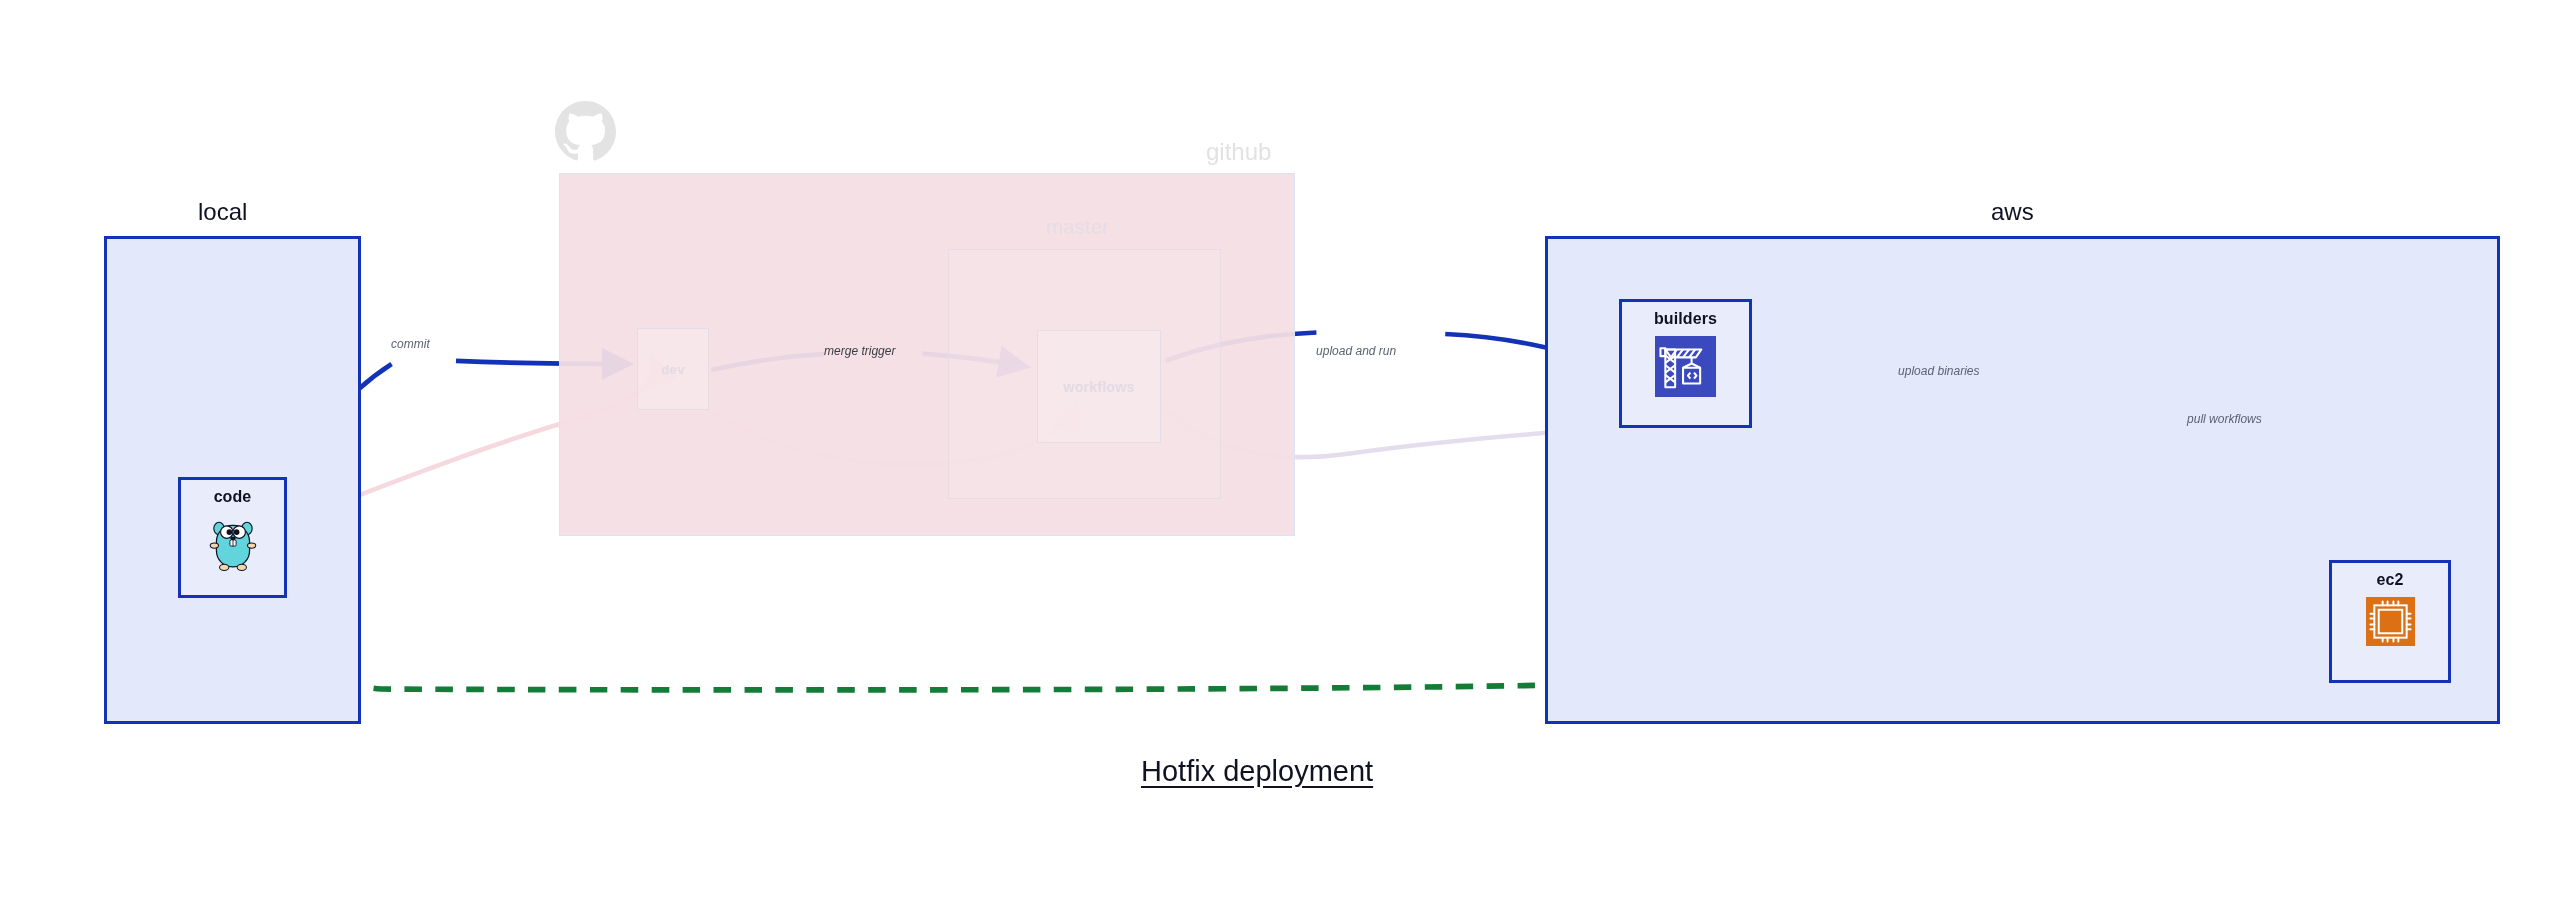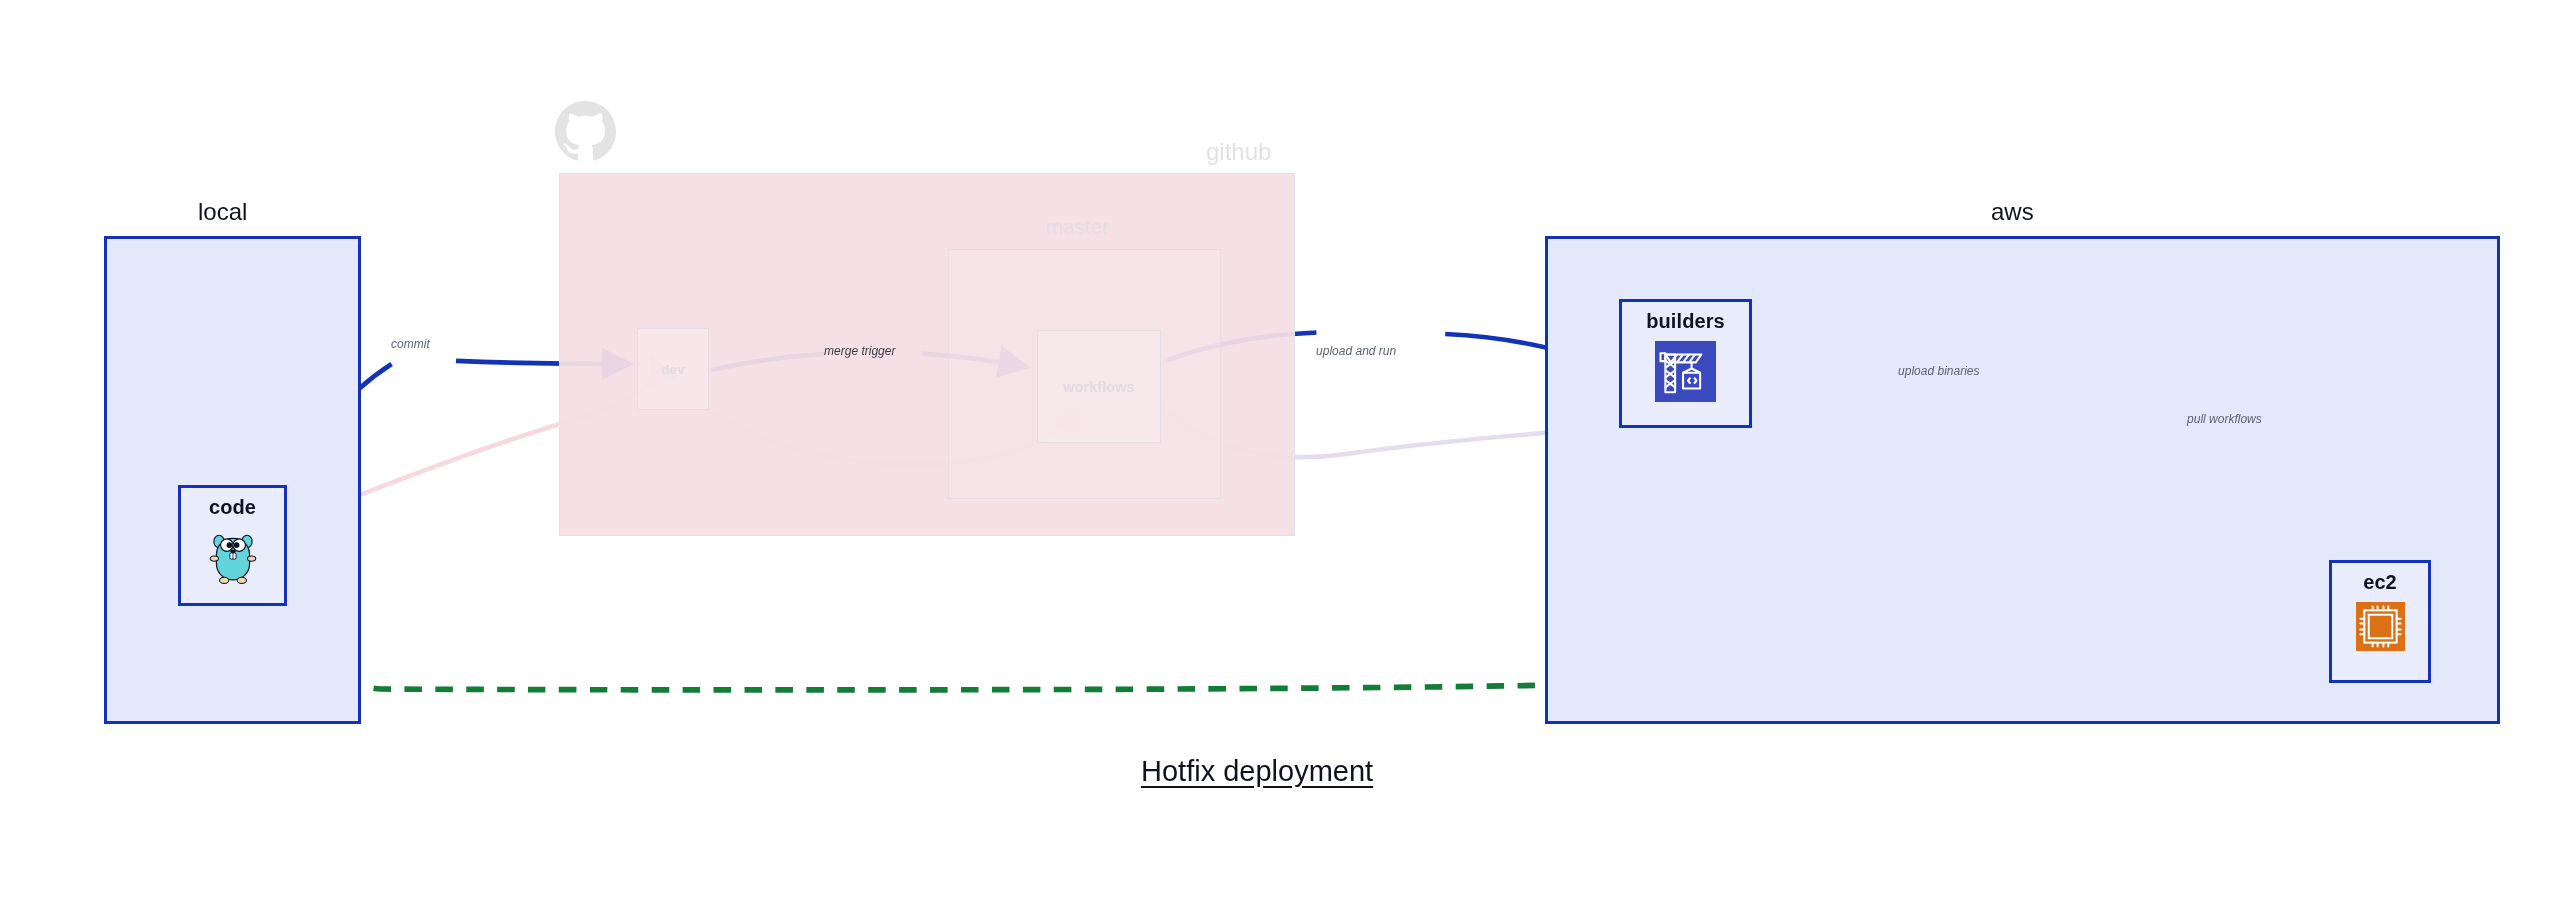--- a/index.html
+++ b/index.html
@@ -31,21 +31,21 @@
   .group-title.faded{color:#E2E2E2;}
 
   
   .node{
     position:absolute;box-sizing:border-box;
     background:#E9EDFB;
     border:3.1px solid #1232B8;
     display:flex;flex-direction:column;align-items:center;
   }
   .node-label{
-    font-size:20px;font-weight:bold;color:#101223;
+    font-size:16px;font-weight:bold;color:#101223;
     margin-top:8.2px;letter-spacing:0.1px;
     font-family:"Liberation Sans", sans-serif;
   }
   .node-icon{margin-top:8.2px;}
 
   
   .node.faded{
     background:rgba(255,255,255,0.20);
     border:1.5px solid #E6DCE6;
   }
@@ -150,21 +150,21 @@
     <div class="node-label" style="margin:0;font-size:13.4px;">dev</div>
   </div>
 
   <div class="node faded" style="left:1037px;top:330px;width:124px;height:113px;justify-content:center;">
     <div class="node-label" style="margin:0;font-size:14.4px;">workflows</div>
   </div>
 
   <div class="group group-local" style="left:104px;top:236px;width:257px;height:488px;"></div>
   <div class="group-title" style="left:198px;top:198px;text-align:right;">local</div>
 
-  <div class="node" style="left:178px;top:477px;width:109px;height:121px;margin-top:8px;">
+  <div class="node" style="left:178px;top:477px;width:109px;height:121px;">
     <div class="node-label">code</div>
     <div class="node-icon">
       <svg width="52" height="58" viewBox="0 0 100 112">
 
         <ellipse cx="23" cy="28" rx="10" ry="12" fill="#62D4DC" stroke="#101223" stroke-width="2.2"></ellipse>
         <ellipse cx="77" cy="28" rx="10" ry="12" fill="#62D4DC" stroke="#101223" stroke-width="2.2"></ellipse>
 
         <rect x="18" y="22" width="64" height="80" rx="31" fill="#62D4DC" stroke="#101223" stroke-width="2.4"></rect>
 
         <ellipse cx="14" cy="61" rx="8" ry="5" fill="#F2D7AC" stroke="#101223" stroke-width="2"></ellipse>
@@ -208,21 +208,21 @@
 
           <rect x="46" y="52" width="28" height="26"></rect>
           <path d="M58 60 L54 65 L58 70 M64 60 L68 65 L64 70"></path>
         </g>
       </svg>
     </div>
   </div>
   <div class="edge-label on-blue" style="left:1896px;top:354px;margin-top:10px;">upload binaries</div>
 
 
-  <div class="node" style="left:2329px;top:560px;width:102px;height:123px;">
+  <div class="node" style="left:2329px;top:560px;width:122px;height:123px;">
     <div class="node-label">ec2</div>
     <div class="node-icon">
       <svg width="49" height="49" viewBox="0 0 100 100">
         <rect x="0" y="0" width="100" height="100" fill="#DC7015"></rect>
         <g stroke="#ffffff" stroke-width="4" fill="none" stroke-linecap="round">
           <rect x="26" y="26" width="48" height="48"></rect>
           <rect x="17" y="17" width="66" height="66"></rect>
           <path d="M34 17 L34 9 M44 17 L44 9 M56 17 L56 9 M66 17 L66 9"></path>
           <path d="M34 83 L34 91 M44 83 L44 91 M56 83 L56 91 M66 83 L66 91"></path>
           <path d="M17 34 L9 34 M17 44 L9 44 M17 56 L9 56 M17 66 L9 66"></path>

